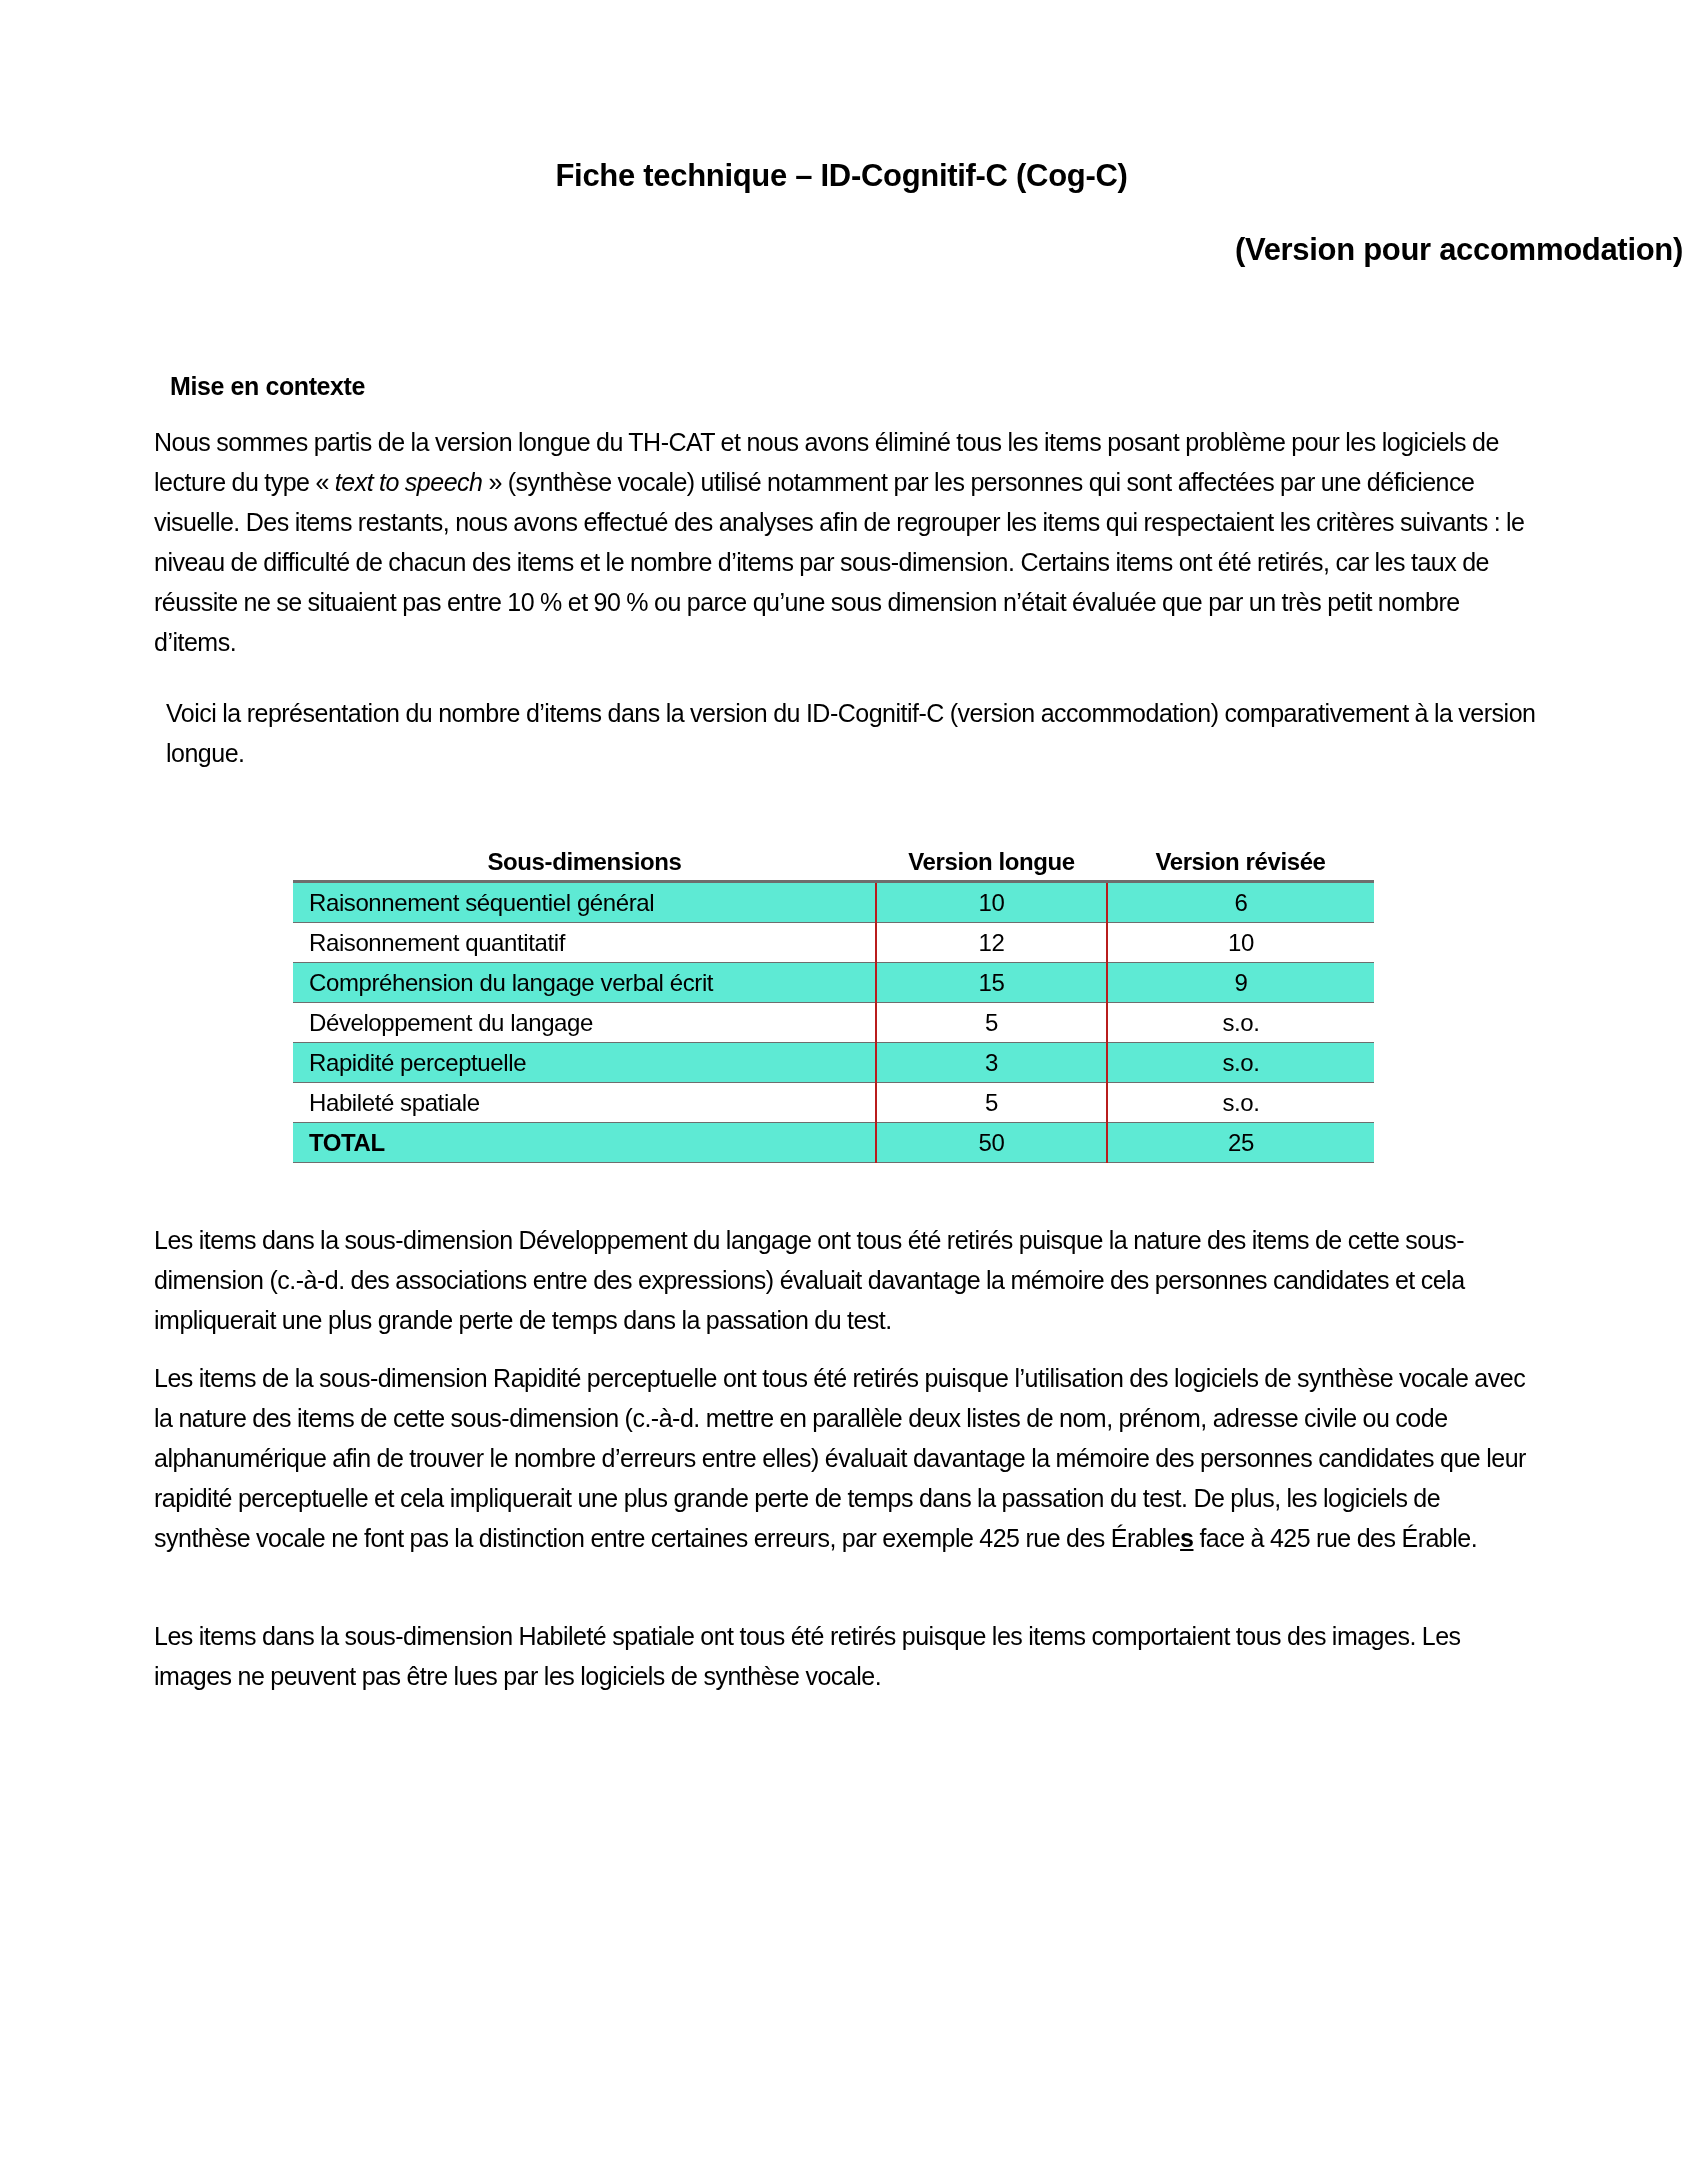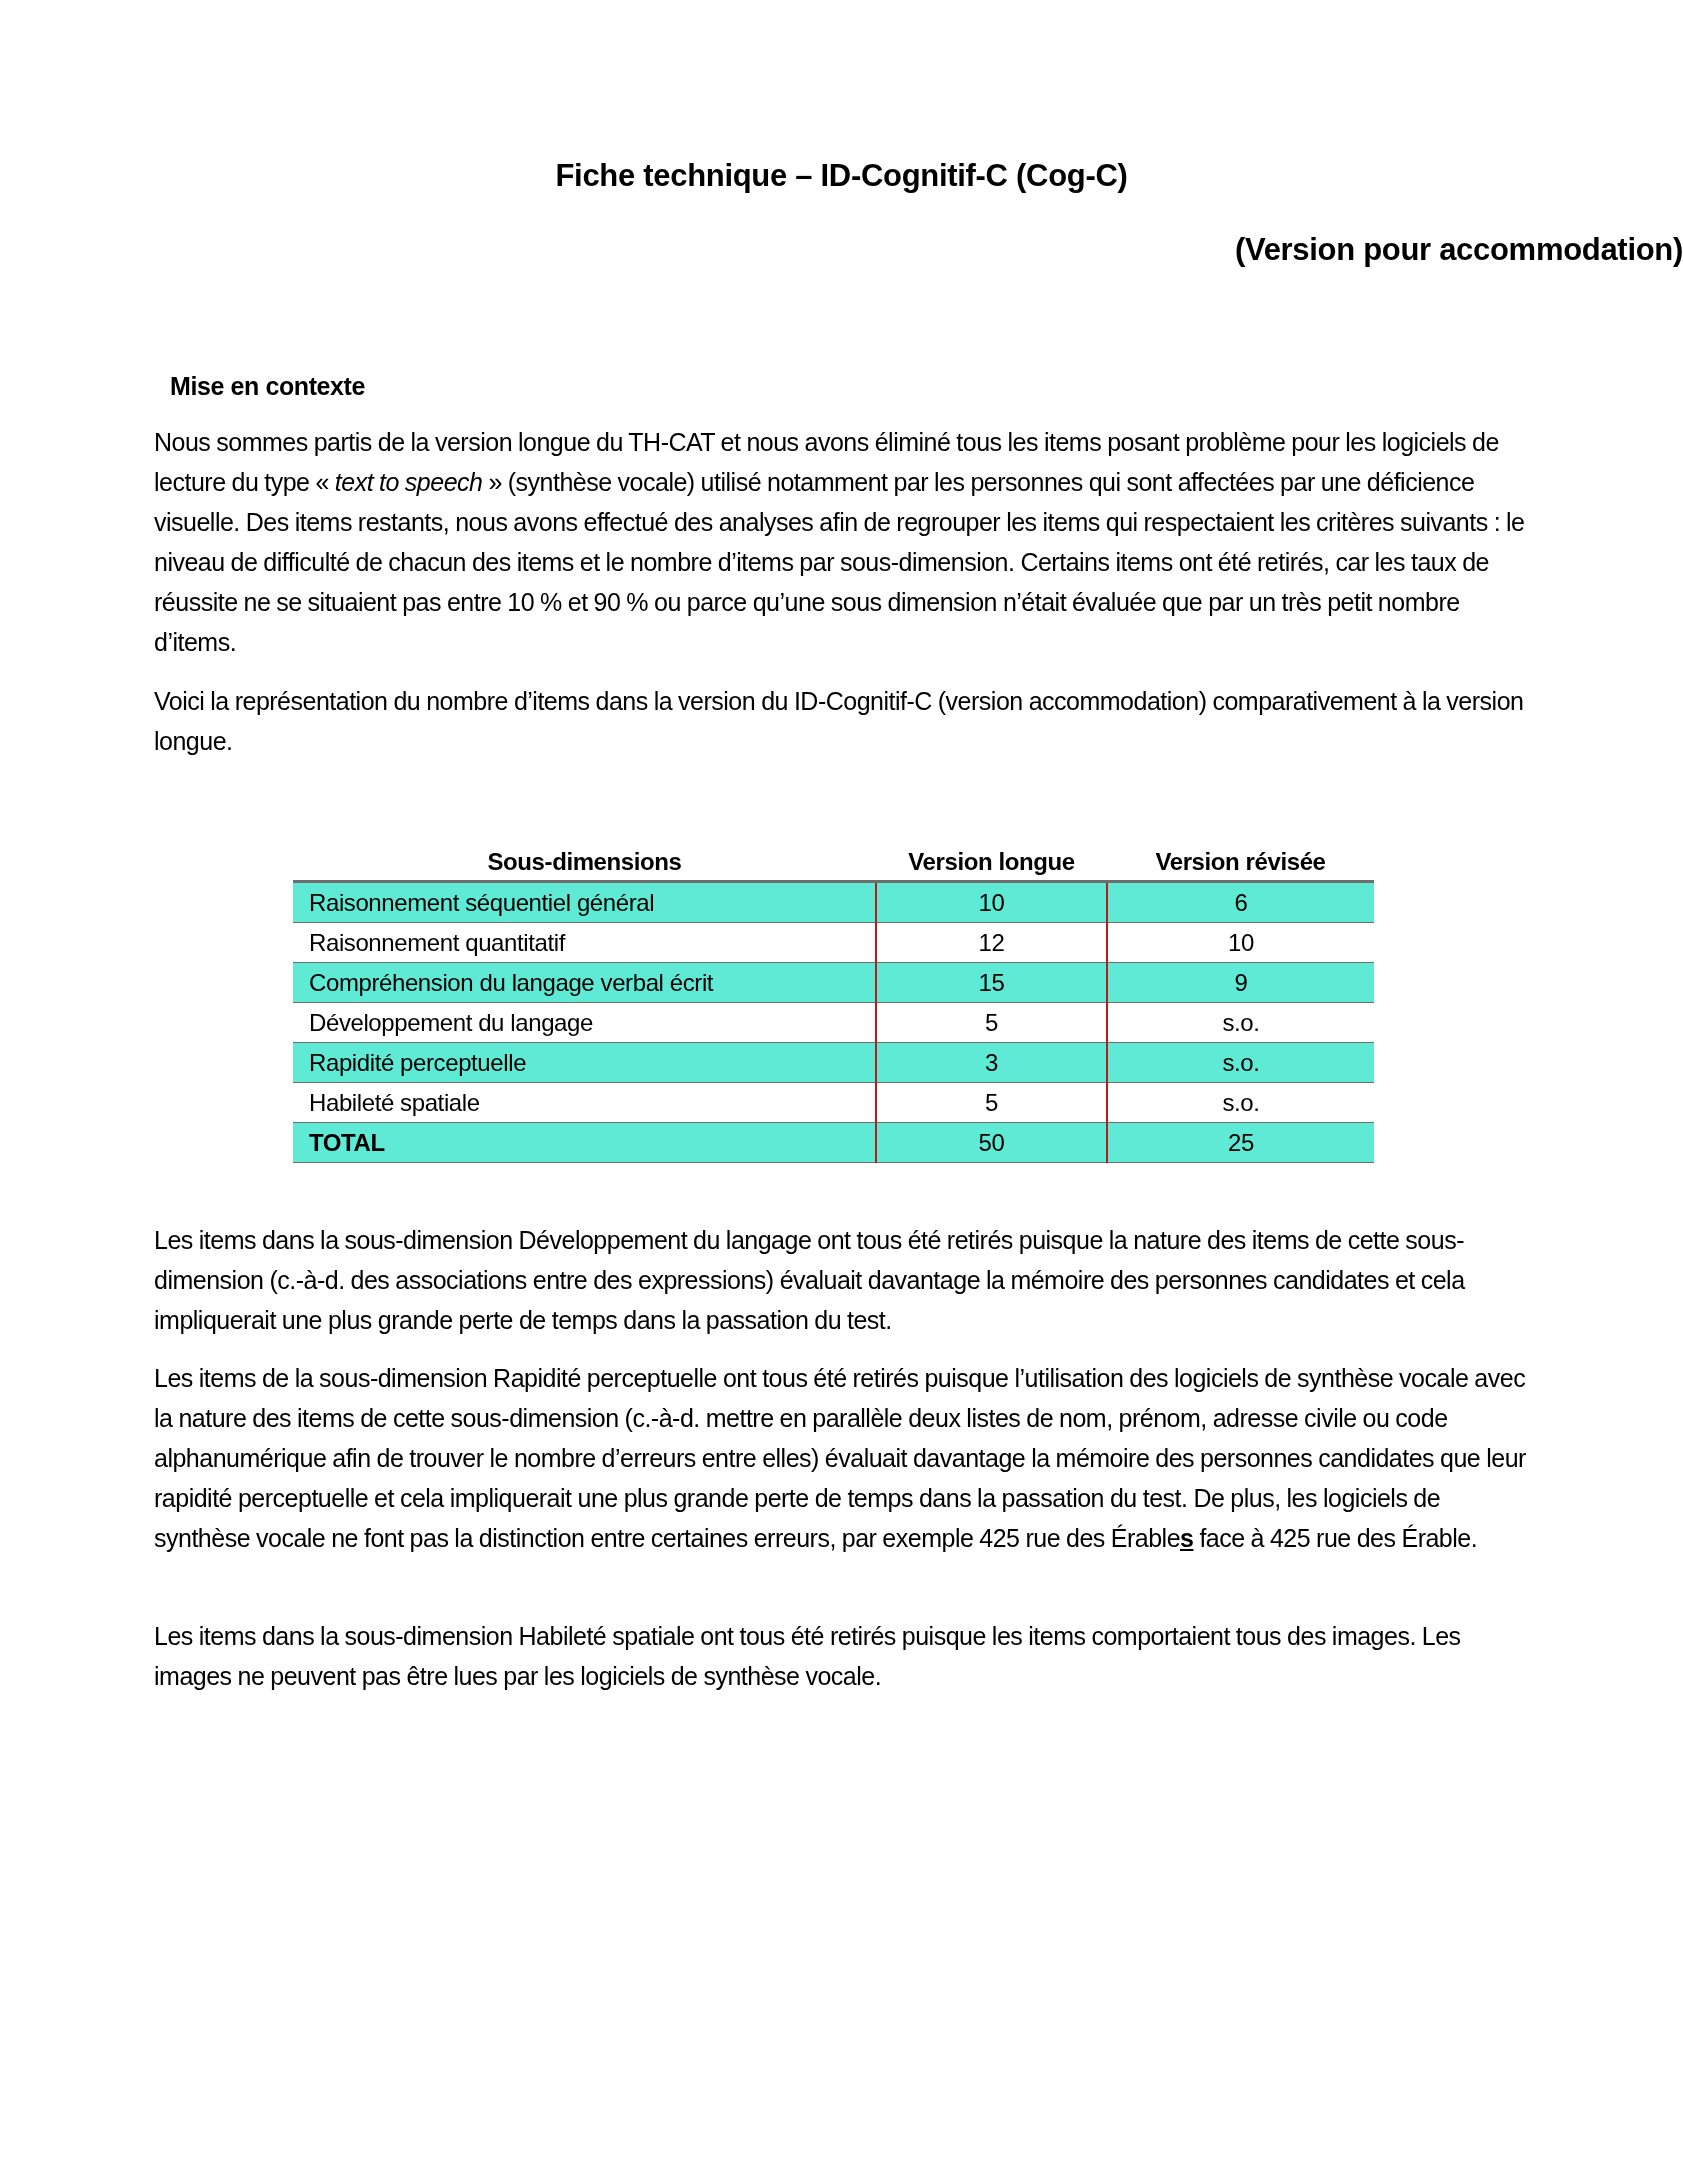--- a/index.html
+++ b/index.html
@@ -39,21 +39,21 @@
 
 <div class="page">
 
   <div class="title t1">Fiche technique – ID-Cognitif-C (Cog-C)</div>
   <div class="title t2">(Version pour accommodation)</div>
 
   <div class="section-heading">Mise en contexte</div>
 
   <p class="para p1" style="margin:0"><span>Nous sommes partis de la version longue du TH-CAT et nous avons éliminé tous les items posant problème pour les logiciels de lecture du type « </span><span class="ital">text to speech</span><span> » (synthèse vocale) utilisé notamment par les personnes qui sont affectées par une déficience visuelle. Des items restants, nous avons effectué des analyses afin de regrouper les items qui respectaient les critères suivants : le niveau de difficulté de chacun des items et le nombre d’items par sous-dimension. Certains items ont été retirés, car les taux de réussite ne se situaient pas entre 10 % et 90 % ou parce qu’une sous dimension n’était évaluée que par un très petit nombre d’items.</span></p>
 
-  <p class="para p2" style="margin:0">Voici la représentation du nombre d’items dans la version du ID-Cognitif-C (version accommodation) comparativement à la version longue.</p>
+  <p class="para p2" style="margin:12px">Voici la représentation du nombre d’items dans la version du ID-Cognitif-C (version accommodation) comparativement à la version longue.</p>
 
   <table class="data">
     <colgroup>
         <col class="c1">
         <col class="c2">
         <col class="c3">
       </colgroup>
     <thead>
       <tr>
         <th>Sous-dimensions</th>

